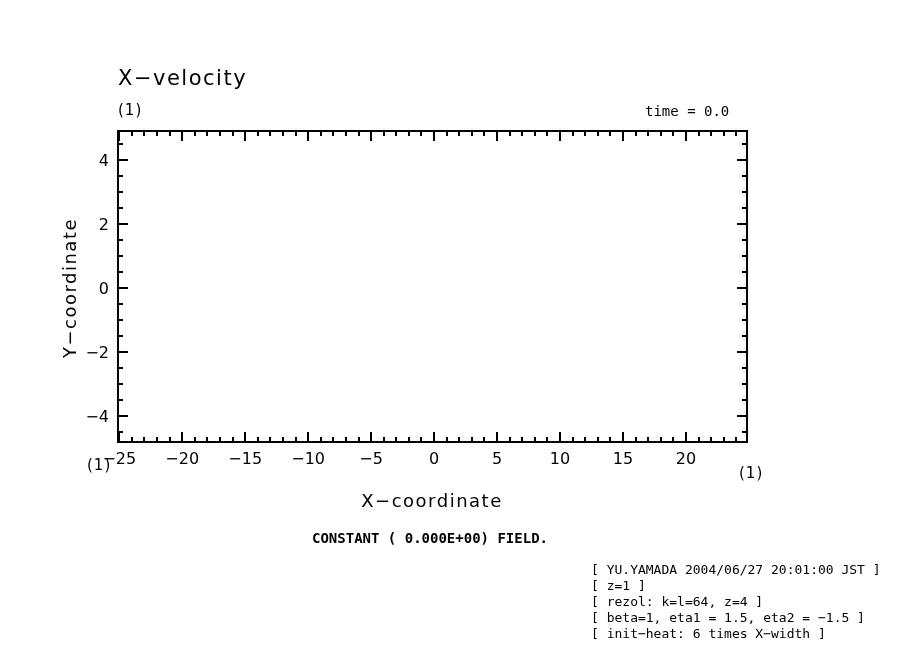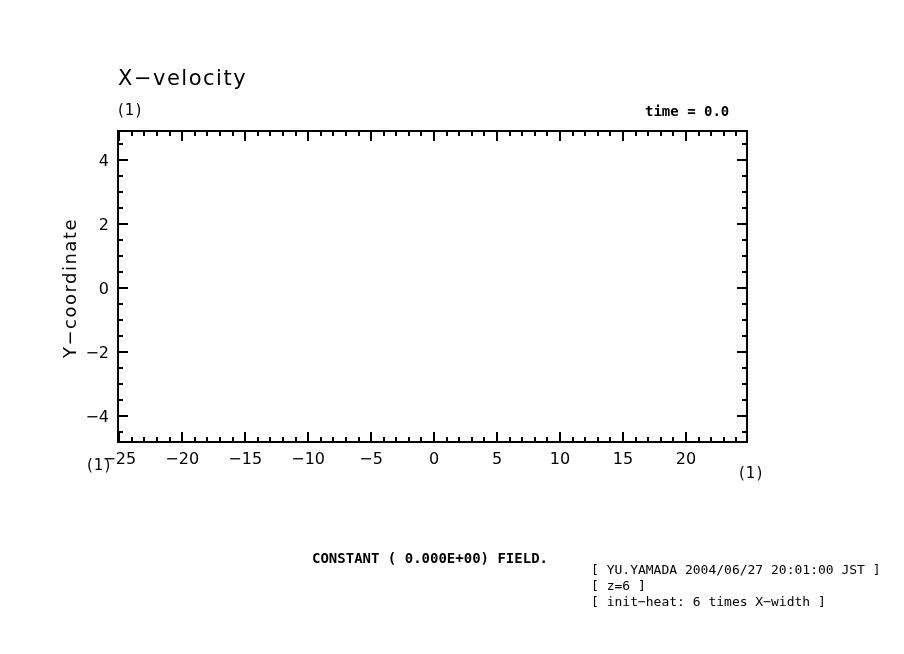--- a/index.html
+++ b/index.html
@@ -22,21 +22,21 @@
   svg text{font-family:"DejaVu Sans",sans-serif;font-size:16px;fill:#000;}
   svg line, svg rect{stroke:#000;}
 </style>
 </head>
 <body>
 
 <div class="page">
 
   <div class="abs t-title" style="left:118px;top:66px;">X−velocity</div>
   <div class="abs t-unit" style="left:118px;top:101px;">(1)</div>
-  <div class="abs t-time" style="left:645px;top:103px;font-weight:bold;">time = 0.0</div>
+  <div class="abs t-time" style="left:645px;top:103px;">time = 0.0</div>
 
   <svg id="plot-svg" class="abs" style="left:0;top:0;" width="904" height="654" shape-rendering="crispEdges">
       <rect x="118" y="131" width="629" height="311" fill="none" stroke-width="2"></rect>
       <g stroke-width="2">
         <line x1="119.25925925925928" y1="442" x2="119.25925925925928" y2="432"></line>
         <line x1="119.25925925925928" y1="131" x2="119.25925925925928" y2="141"></line>
         <line x1="131.85185185185188" y1="442" x2="131.85185185185188" y2="437"></line>
         <line x1="131.85185185185188" y1="131" x2="131.85185185185188" y2="136"></line>
         <line x1="144.44444444444446" y1="442" x2="144.44444444444446" y2="437"></line>
         <line x1="144.44444444444446" y1="131" x2="144.44444444444446" y2="136"></line>
@@ -184,25 +184,28 @@
       <text x="622.962962962963" y="464" text-anchor="middle">15</text>
       <text x="685.9259259259259" y="464" text-anchor="middle">20</text>
       <text x="109" y="422.35051546391753" text-anchor="end">−4</text>
       <text x="109" y="358.2268041237114" text-anchor="end">−2</text>
       <text x="109" y="294.1030927835052" text-anchor="end">0</text>
       <text x="109" y="229.979381443299" text-anchor="end">2</text>
       <text x="109" y="165.8556701030928" text-anchor="end">4</text>
     </svg>
 
   <div class="abs t-axis ylabel" style="left:69px;top:288px;">Y−coordinate</div>
+  <div class="abs t-axis xlabel" style="left:432px;top:490px;">X−coordinate</div>
 
   <div class="abs t-unit" style="left:87px;top:456px;">(1)</div>
   <div class="abs t-unit" style="left:739px;top:464px;">(1)</div>
 
-  <div class="abs t-footer" style="left:312px;top:550px;">CONSTANT ( 0.000E+00) FIELD.</div>
+  <div class="abs t-footer" style="left:312px;top:530px;">CONSTANT ( 0.000E+00) FIELD.</div>
 
   <div class="abs t-comment" style="left:591px;top:562px;">
     <div>[ YU.YAMADA 2004/06/27 20:01:00 JST ]</div>
-    <div>[ z=6 ]</div>
+    <div>[ z=1 ]</div>
+    <div>[ rezol: k=l=64, z=4 ]</div>
+    <div>[ beta=1, eta1 = 1.5, eta2 = −1.5 ]</div>
     <div>[ init−heat: 6 times X−width ]</div>
   </div>
 
 </div>
 
 </body></html>

